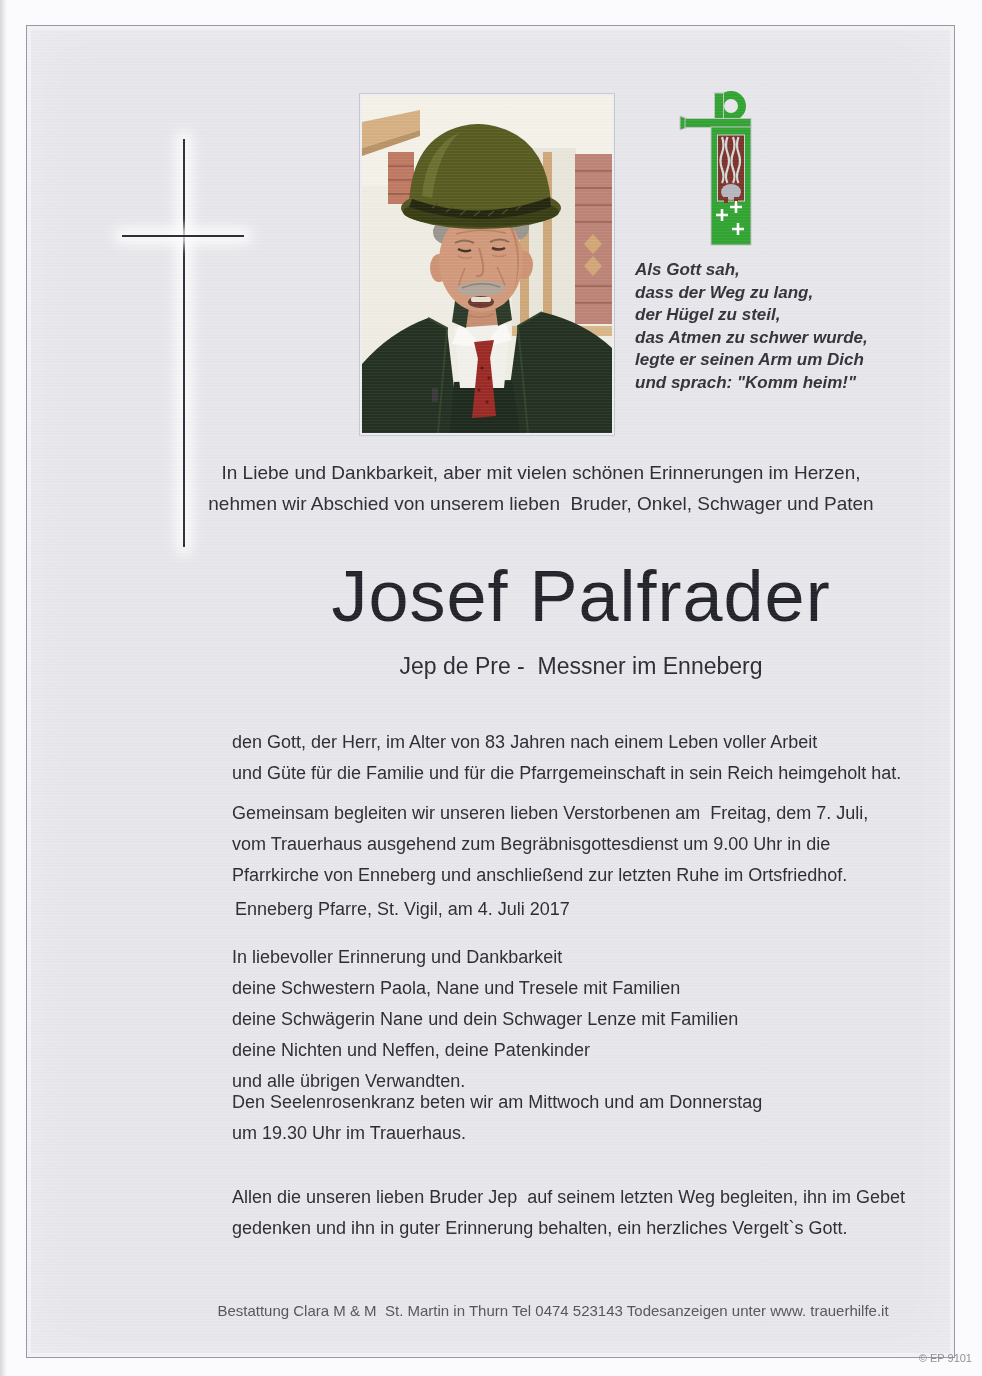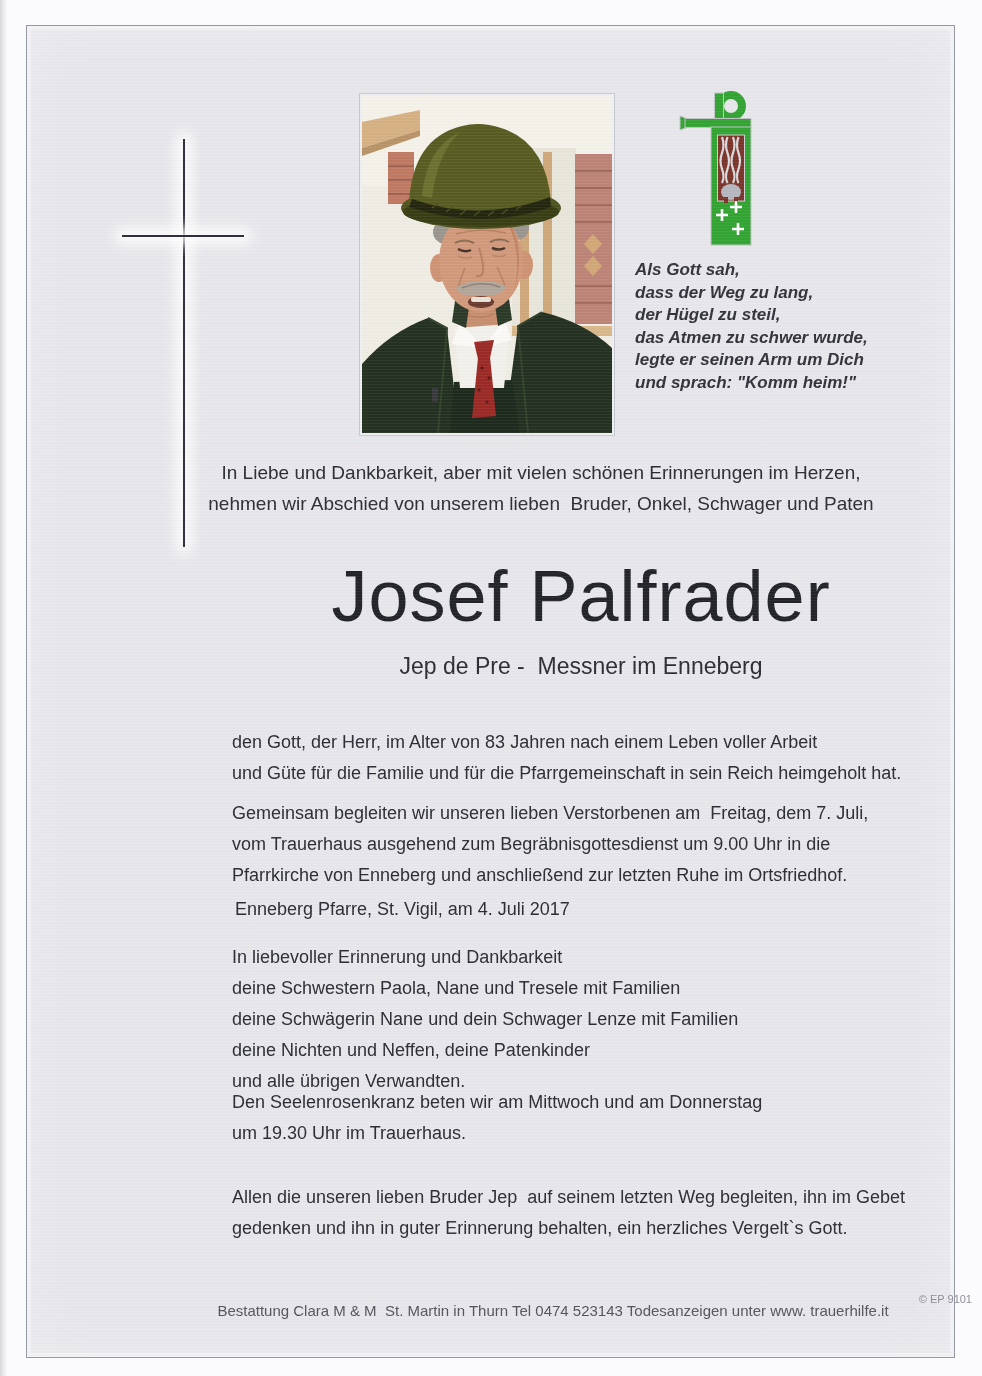--- a/index.html
+++ b/index.html
@@ -62,21 +62,21 @@
     position:absolute;left:231px;width:724px;
     font-size:18px;line-height:31px;white-space:pre-wrap;
   }
   .p1{top:726px;} .p2{top:797px;} .p3{top:893px;}
   .p4{top:941px;} .p5{top:1086px;} .p6{top:1181px;}
   .footer{
     position:absolute;left:152px;top:1301px;width:800px;
     text-align:center;font-size:15px;color:#55555d;white-space:pre-wrap;
   }
   .copyright{
-    position:absolute;left:880px;top:1293px;width:92px;
+    position:absolute;left:880px;top:1352px;width:92px;
     text-align:right;font-size:11px;color:#8e8e98;
   }
 </style>
 </head>
 <body>
 
 <div class="page-edge"></div>
 
 <div class="card">
 

